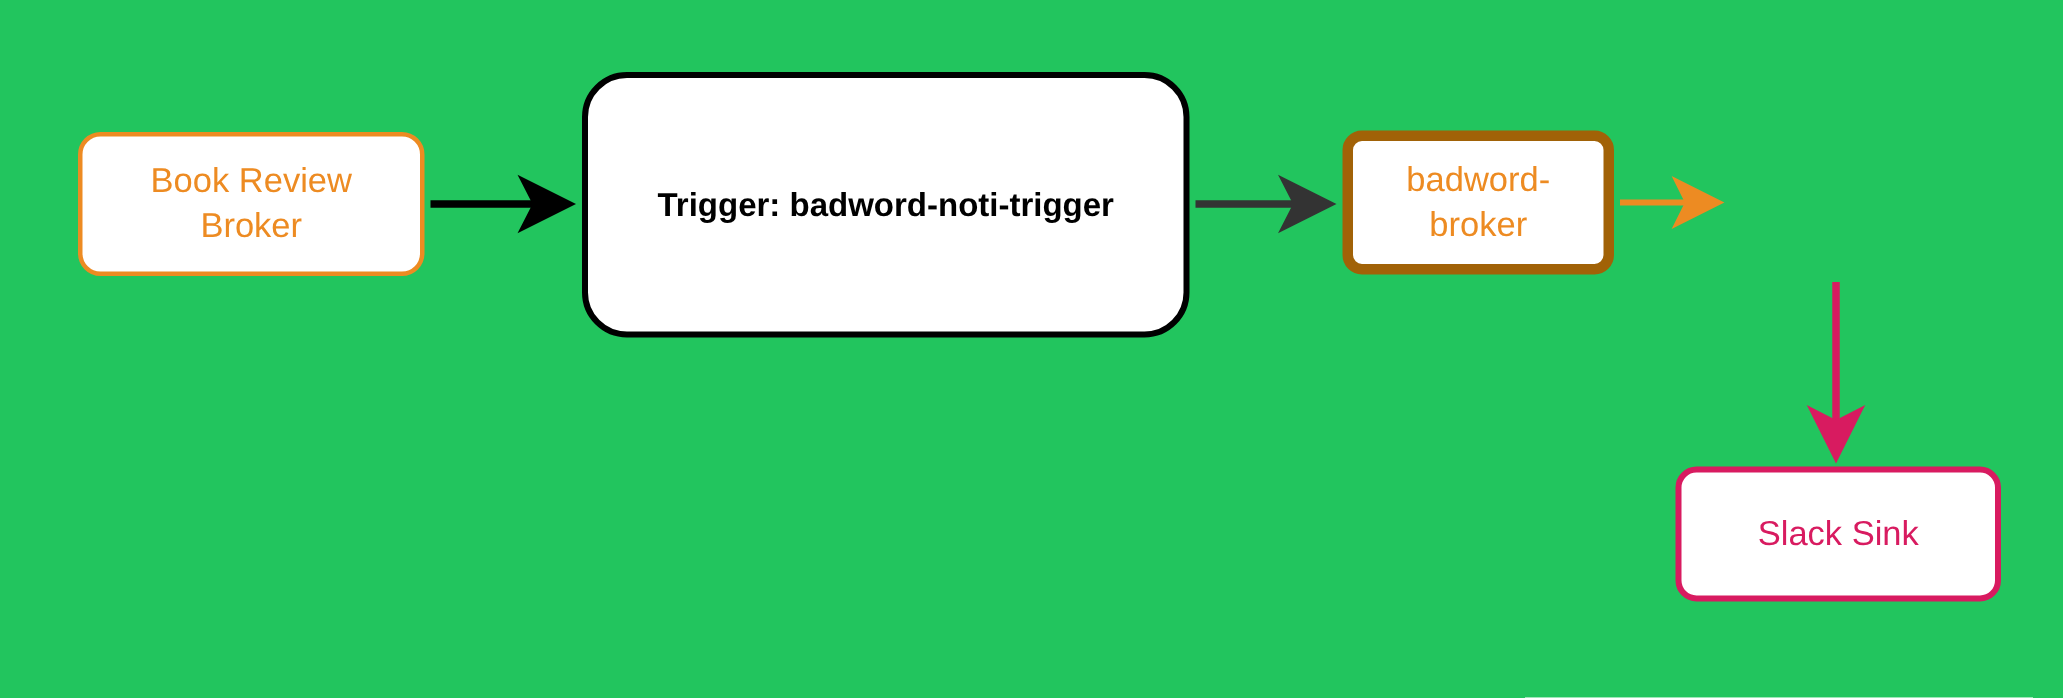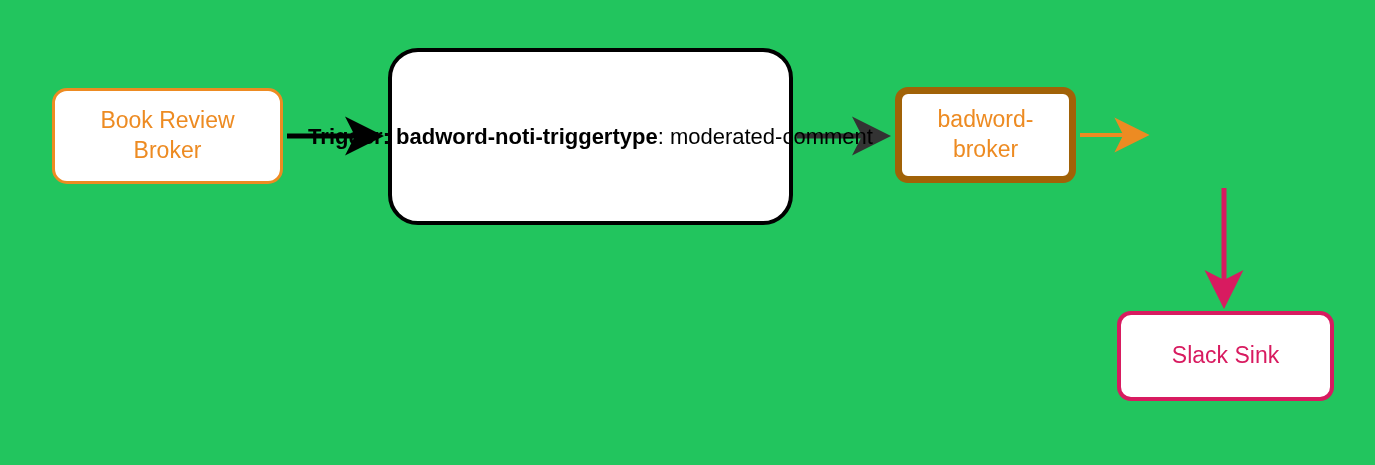--- a/index.html
+++ b/index.html
@@ -139,23 +139,20 @@
 
   <div class="node" id="node-book-review-broker">
     <span class="node-label">Book Review
 Broker</span>
   </div>
 
   <div class="node" id="node-trigger">
     <span class="line">
       <span class="b">Trigger: badword-noti-trigger</span><span></span>
     </span>
-    <span class="line">
-      <span class="b">type</span><span>: moderated-comment</span>
-    </span>
   </div>
 
   <div class="node" id="node-badword-broker">
     <span class="node-label">badword-
 broker</span>
   </div>
 
 
   <div class="node" id="node-slack-sink">
     <span class="node-label">Slack Sink</span>

